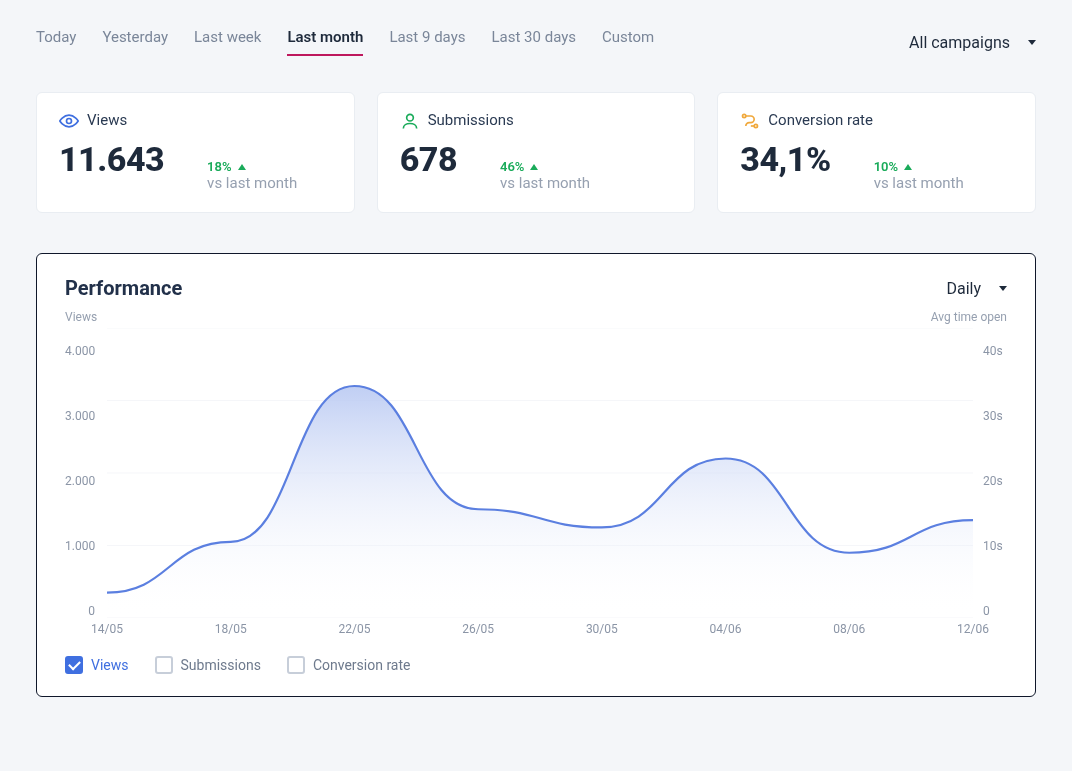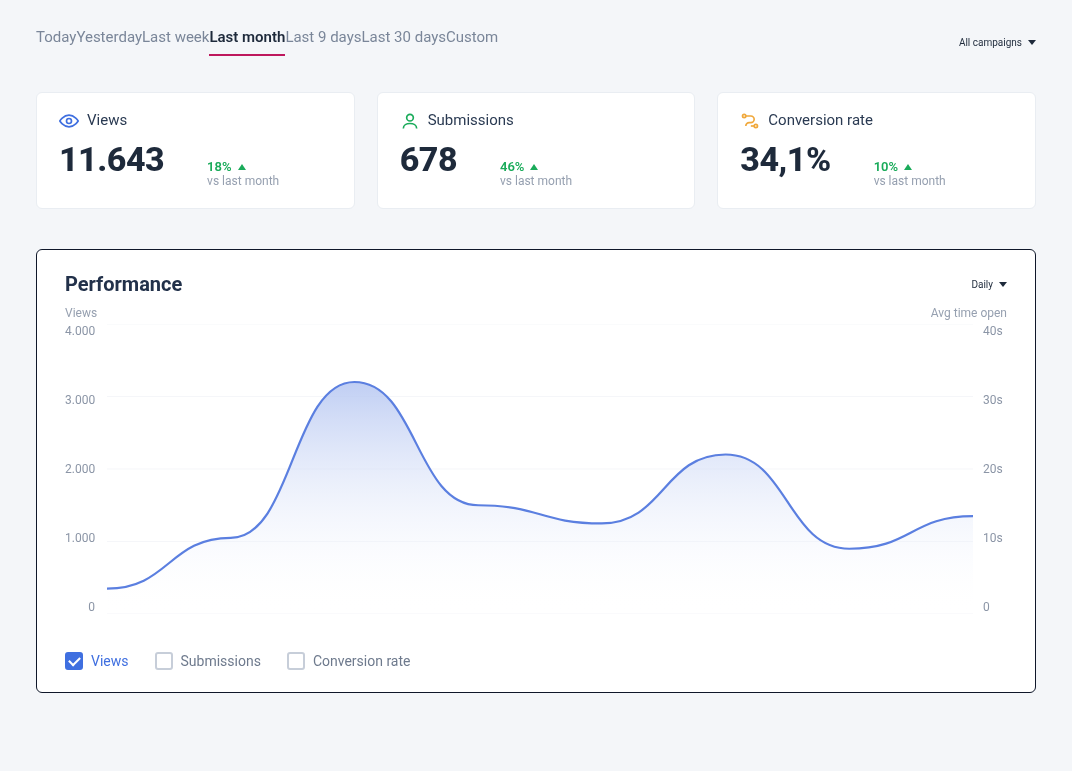--- a/index.html
+++ b/index.html
@@ -16,37 +16,38 @@
   }
   
   .topbar {
     display: flex;
     align-items: center;
     justify-content: space-between;
     margin-bottom: 36px;
   }
   .tabs {
     display: flex;
+    gap: 26px;
   }
   .tab {
     font-size: 15px;
     color: #7a8699;
     padding-bottom: 8px;
     cursor: pointer;
   }
   .tab.active {
     color: #1e2a3b;
     font-weight: 600;
     border-bottom: 2px solid #be185d;
   }
   .campaign-dd {
     display: flex;
     align-items: center;
-    gap: 6px;
-    font-size: 10px;
+    gap: 18px;
+    font-size: 16px;
     color: #1e2a3b;
     cursor: pointer;
   }
   .caret {
     width: 0; height: 0;
     border-left: 4px solid transparent;
     border-right: 4px solid transparent;
     border-top: 5px solid #1e2a3b;
   }
   
@@ -97,21 +98,21 @@
     font-weight: 600;
     color: #1aab5a;
   }
   .arrow-up {
     width: 0; height: 0;
     border-left: 4px solid transparent;
     border-right: 4px solid transparent;
     border-bottom: 6px solid #1aab5a;
   }
   .delta-sub {
-    font-size: 12px;
+    font-size: 15px;
     color: #96a0b0;
   }
   .icon {
     width: 18px; height: 18px; display:inline-block;
   }
   
   .panel {
     background: #fff;
     border: 1px solid #0f172a;
     border-radius: 6px;
@@ -130,21 +131,21 @@
   }
   .axis-labels-row {
     display:flex;
     justify-content: space-between;
     font-size: 12px;
     color: #96a0b0;
     margin-bottom: 4px;
   }
   .chart-wrap { position: relative; height: 310px; }
   .y-left, .y-right {
-    position: absolute; top:0; bottom:20px; display:flex; flex-direction:column; justify-content:space-between;
+    position: absolute; top:16px; bottom:20px; display:flex; flex-direction:column; justify-content:space-between;
     font-size:12px; color:#8b95a6;
   }
   .y-left  { left:0;  width:36px; text-align:right; padding-right:6px; }
   .y-right { right:0; width:30px; text-align:left;  padding-left:6px; }
   .plot {
     position:absolute; left:42px; right:34px; top:0; bottom:20px;
   }
   .x-ticks {
     position:absolute; left:42px; right:34px; bottom:0; height:16px;
     font-size:12px; color:#8b95a6;
@@ -296,20 +297,30 @@
   <g class="grid">
               <line x1="0" y1="0" x2="1000" y2="0"></line>
               <line x1="0" y1="250" x2="1000" y2="250"></line>
               <line x1="0" y1="500" x2="1000" y2="500"></line>
               <line x1="0" y1="750" x2="1000" y2="750"></line>
               <line x1="0" y1="1000" x2="1000" y2="1000"></line>
             </g>
   <path class="area" d="M 0 912.5 C 71.42857142857143 912.5, 71.42857142857143 737.5, 142.85714285714286 737.5 C 214.28571428571428 737.5, 214.28571428571428 200, 285.7142857142857 200 C 357.1428571428571 200, 357.1428571428571 625, 428.57142857142856 625 C 500 625, 500 687.5, 571.4285714285714 687.5 C 642.8571428571429 687.5, 642.8571428571429 450, 714.2857142857143 450 C 785.7142857142858 450, 785.7142857142858 775, 857.1428571428571 775 C 928.5714285714286 775, 928.5714285714286 662.5, 1000 662.5 L 1000 1000 L 0 1000 Z"></path>
   <path class="line" d="M 0 912.5 C 71.42857142857143 912.5, 71.42857142857143 737.5, 142.85714285714286 737.5 C 214.28571428571428 737.5, 214.28571428571428 200, 285.7142857142857 200 C 357.1428571428571 200, 357.1428571428571 625, 428.57142857142856 625 C 500 625, 500 687.5, 571.4285714285714 687.5 C 642.8571428571429 687.5, 642.8571428571429 450, 714.2857142857143 450 C 785.7142857142858 450, 785.7142857142858 775, 857.1428571428571 775 C 928.5714285714286 775, 928.5714285714286 662.5, 1000 662.5" vector-effect="non-scaling-stroke"></path>
 </svg></div>
+      <div class="x-ticks" id="xTicks">
+          <div class="x-tick" style="left: 0%;">14/05</div>
+          <div class="x-tick" style="left: 14.2857%;">18/05</div>
+          <div class="x-tick" style="left: 28.5714%;">22/05</div>
+          <div class="x-tick" style="left: 42.8571%;">26/05</div>
+          <div class="x-tick" style="left: 57.1429%;">30/05</div>
+          <div class="x-tick" style="left: 71.4286%;">04/06</div>
+          <div class="x-tick" style="left: 85.7143%;">08/06</div>
+          <div class="x-tick" style="left: 100%;">12/06</div>
+        </div>
     </div>
     <div class="legend" id="legend">
         <div class="legend-item active">
     <span class="chk checked"></span>
     <span>Views</span>
         </div>
         <div class="legend-item muted">
     <span class="chk "></span>
     <span>Submissions</span>
         </div>

